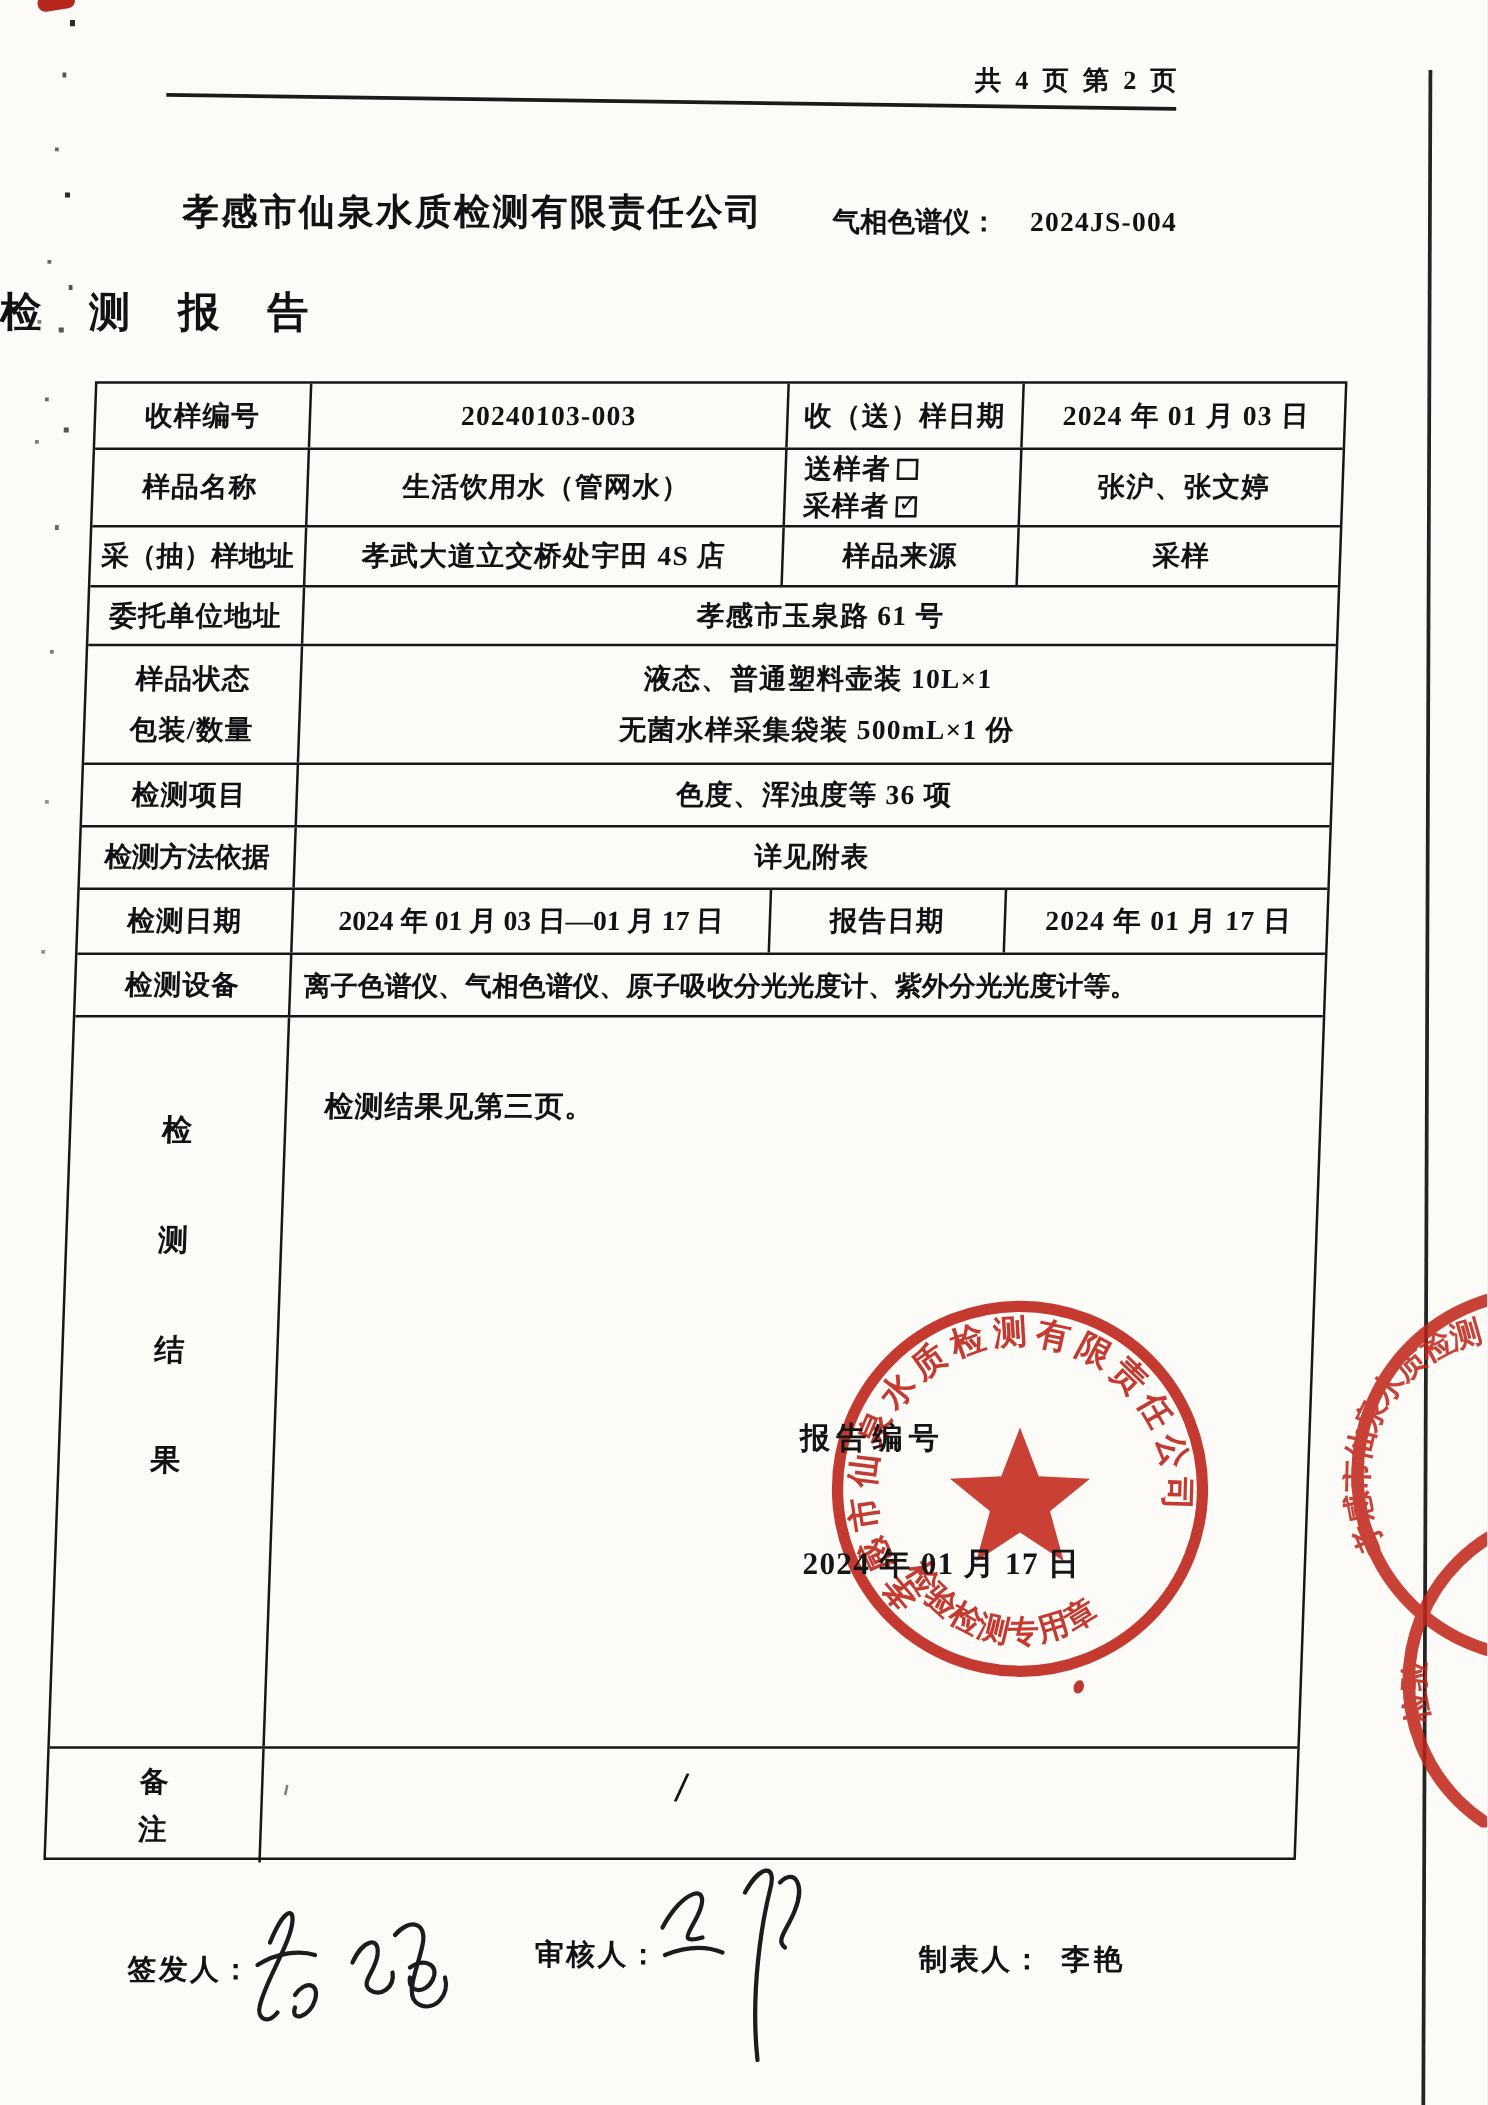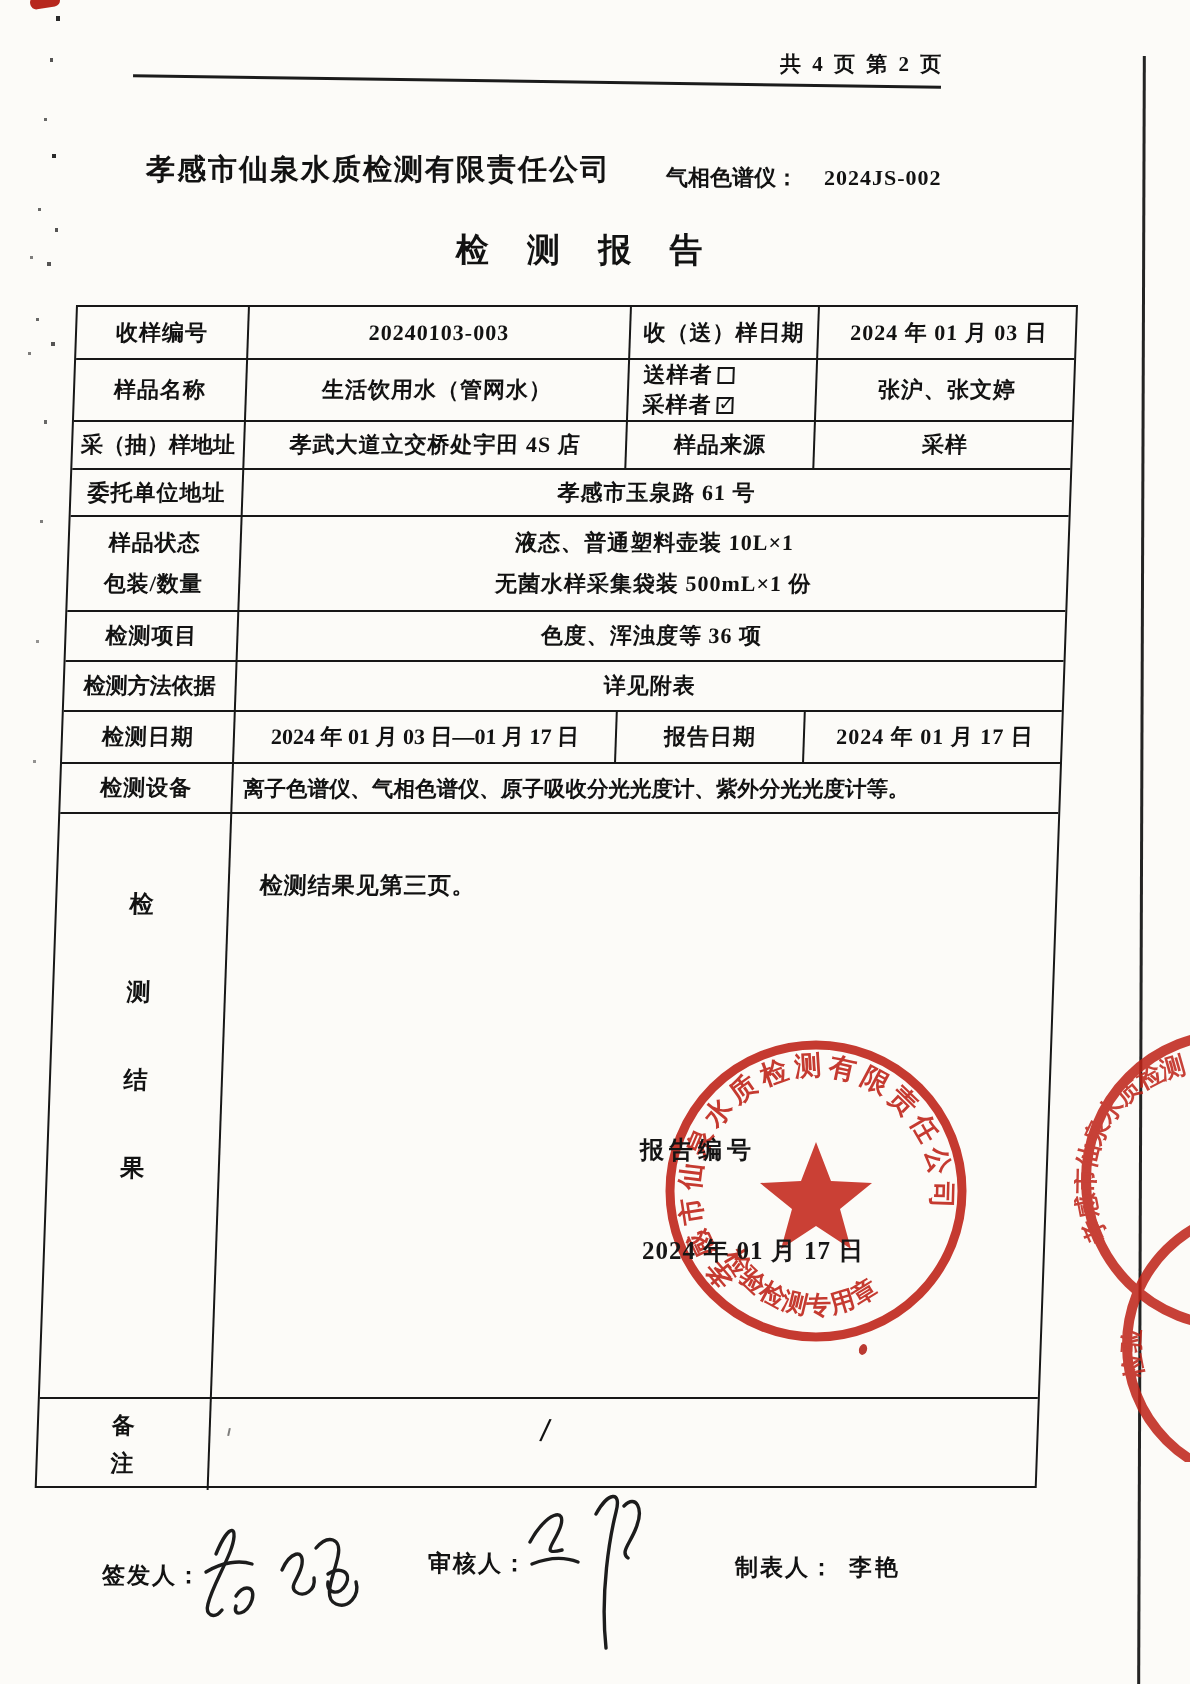--- a/index.html
+++ b/index.html
@@ -25,21 +25,21 @@
     position: absolute; top: 150px; left: 146px;
     font-size: 29px; font-weight: 700; letter-spacing: 2px;
   }
   .report-no {
     position: absolute; top: 163px; left: 666px;
     font-size: 22px; font-weight: 700;
   }
   .report-no .val { margin-left: 26px; letter-spacing: 1px; }
   .doc-title {
     position: absolute; top: 228px; left: 0; width: 1160px;
-    text-align: center; font-size: 33px; font-weight: 700;
+    text-align: left; font-size: 33px; font-weight: 700;
     word-spacing: 26px; letter-spacing: 2px;
   }
   
   .doc-table {
     position: absolute; top: 305px; left: 76px; width: 1002px; height: 1183px;
     border: 2.6px solid #171717;
     transform: skewX(-2deg); transform-origin: 0 0;
     font-size: 22px; font-weight: 600;
   }
   .trow { display: flex; border-bottom: 2.4px solid #171717; }
@@ -135,21 +135,21 @@
   <div class="speck" style="left:36px;top:640px;width:3px;height:3px;opacity:.5;"></div>
   <div class="speck" style="left:33px;top:760px;width:3px;height:3px;opacity:.5;"></div>
   <div class="speck" style="left:228px;top:1428px;width:2px;height:8px;opacity:.6;transform:rotate(12deg);"></div>
   <div class="red-blob-top"></div>
   <div class="scan-line-right"></div>
 
   <div class="page-info">共 4 页 第 2 页</div>
   <div class="header-rule"></div>
   <div class="company">孝感市仙泉水质检测有限责任公司</div>
   <div class="report-no">
-    <span>气相色谱仪：</span><span class="val">2024JS-002</span>
+    <span>气相色谱仪：</span><span class="val">2024JS-004</span>
   </div>
   <div class="doc-title">检 测 报 告</div>
 
   <div class="doc-table">
 
     <div class="trow" style="height:53px;">
       <div class="tcell lab">收样编号</div>
       <div class="tcell w382">20240103-003</div>
       <div class="tcell w188">收（送）样日期</div>
       <div class="tcell w260 end">2024 年 01 月 03 日</div>

